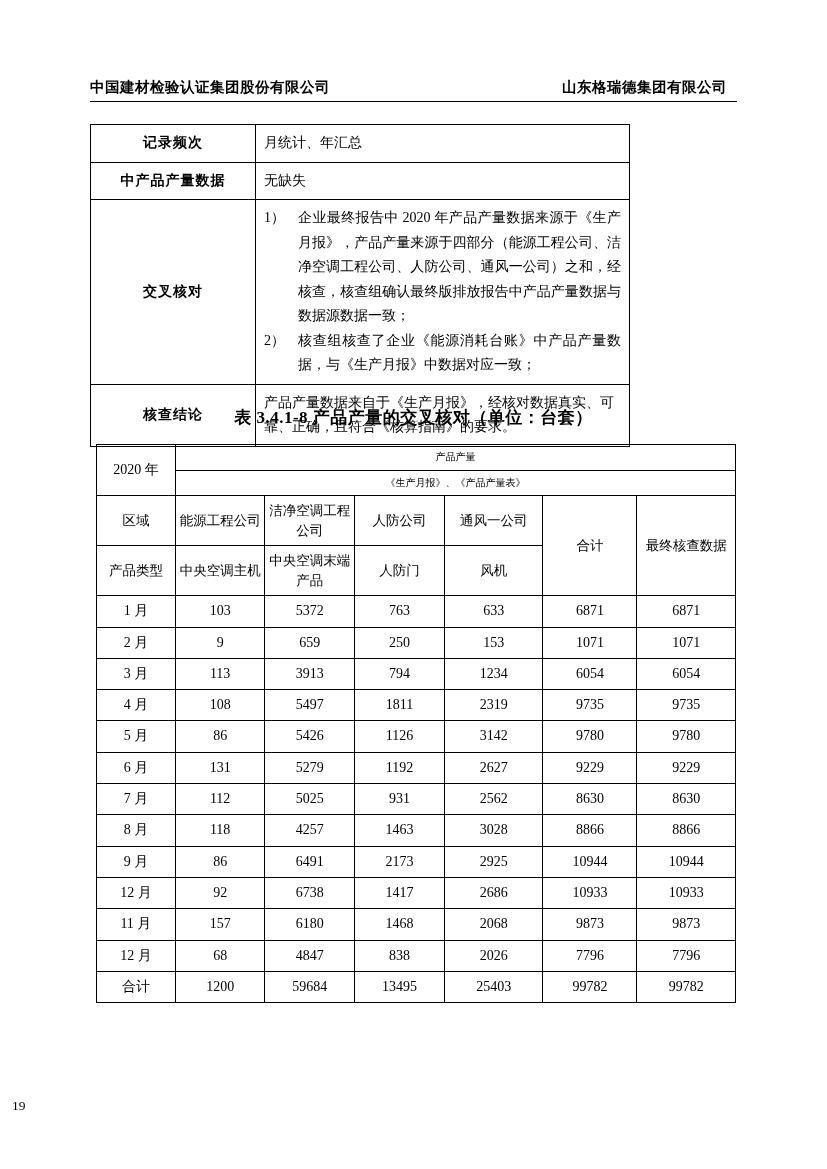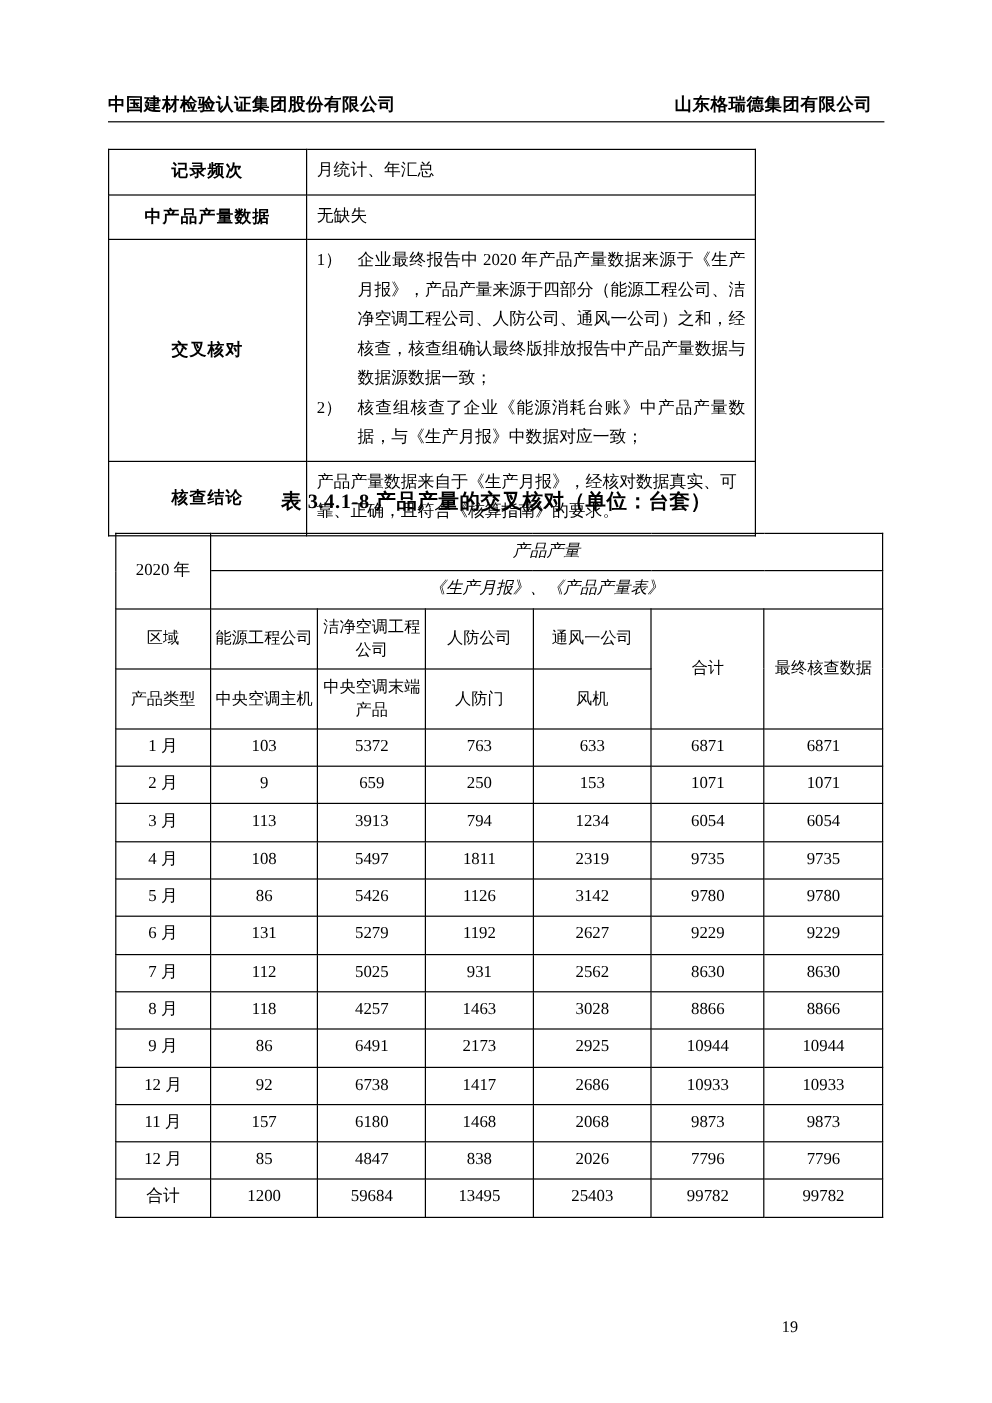--- a/index.html
+++ b/index.html
@@ -109,22 +109,21 @@
     font-size: 13.5px;
     text-align: center;
   }
   .tbl2 td {
     border: 1px solid #000;
     padding: 5px 2px;
     vertical-align: middle;
     line-height: 1.45;
   }
   .tbl2 .hdr-italic {
-    font-style: italic;
-    font-size: 14px;
+    font-size: 10px;
   }
   .tbl2 .yr {
     font-size: 14px;
     margin-top: 40px;
   }
   .tbl2 .r-num { font-size: 14px; }
   .tbl2 .month { font-size: 14px; text-align: center; }
 
   
   .c0 { width: 72px; }
@@ -132,23 +131,23 @@
   .c2 { width: 82px; }
   .c3 { width: 82px; }
   .c4 { width: 90px; }
   .c5 { width: 86px; }
   .c6 { width: 90px; }
 
   
   .footer {
     position: absolute;
     top: 1098px;
-    left: 0;
+    left: 12px;
     width: 665px;
-    text-align: right;
+    text-align: left;
     font-size: 13.5px;
   }
 </style>
 </head>
 <body>
 
 <div class="page">
 
   <div class="header">
     <div class="left">中国建材检验认证集团股份有限公司</div>
@@ -318,21 +317,21 @@
         <td class="month">11 月</td>
         <td class="r-num">157</td>
         <td class="r-num">6180</td>
         <td class="r-num">1468</td>
         <td class="r-num">2068</td>
         <td class="r-num">9873</td>
         <td class="r-num">9873</td>
       </tr>
       <tr>
         <td class="month">12 月</td>
-        <td class="r-num">85</td>
+        <td class="r-num">68</td>
         <td class="r-num">4847</td>
         <td class="r-num">838</td>
         <td class="r-num">2026</td>
         <td class="r-num">7796</td>
         <td class="r-num">7796</td>
       </tr>
       <tr>
         <td class="month">合计</td>
         <td class="r-num">1200</td>
         <td class="r-num">59684</td>

